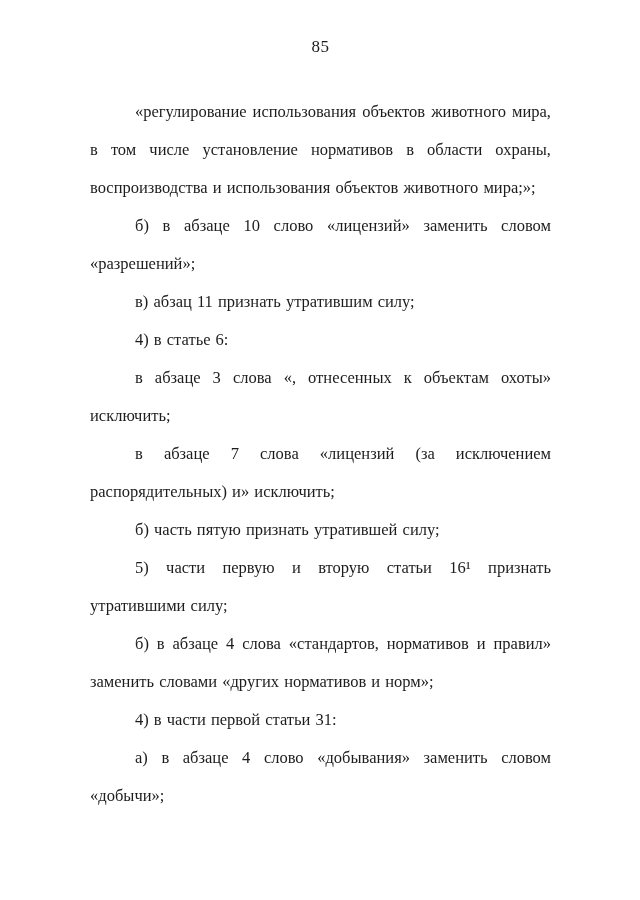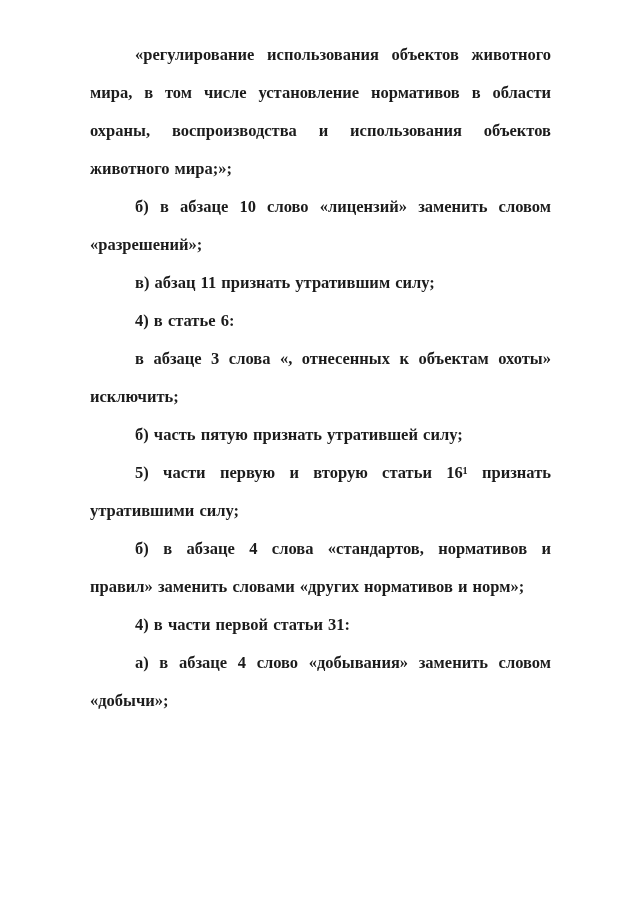--- a/index.html
+++ b/index.html
@@ -28,33 +28,34 @@
     margin: 0 0 35px 0;
     letter-spacing: 0.5px;
   }
   .body-text p {
     margin: 0;
     font-size: 16.5px;
     line-height: 38px;
     text-align: justify;
     text-indent: 45px;
     word-spacing: 1px;
-    font-weight: bold;
   }
 </style>
 </head>
 <body>
 
 <div class="page">
+  <div class="page-number">85</div>
 
   <div class="body-text">
     <p>«регулирование использования объектов животного мира, в том числе установление нормативов в области охраны, воспроизводства и использования объектов животного мира;»;</p>
     <p>б) в абзаце 10 слово «лицензий» заменить словом «разрешений»;</p>
     <p>в) абзац 11 признать утратившим силу;</p>
     <p>4) в статье 6:</p>
     <p>в абзаце 3 слова «, отнесенных к объектам охоты» исключить;</p>
+    <p>в абзаце 7 слова «лицензий (за исключением распорядительных) и» исключить;</p>
     <p>б) часть пятую признать утратившей силу;</p>
     <p>5) части первую и вторую статьи 16¹ признать утратившими силу;</p>
     <p>б) в абзаце 4 слова «стандартов, нормативов и правил» заменить словами «других нормативов и норм»;</p>
     <p>4) в части первой статьи 31:</p>
     <p>а) в абзаце 4 слово «добывания» заменить словом «добычи»;</p>
   </div>
 </div>
 
 </body></html>

